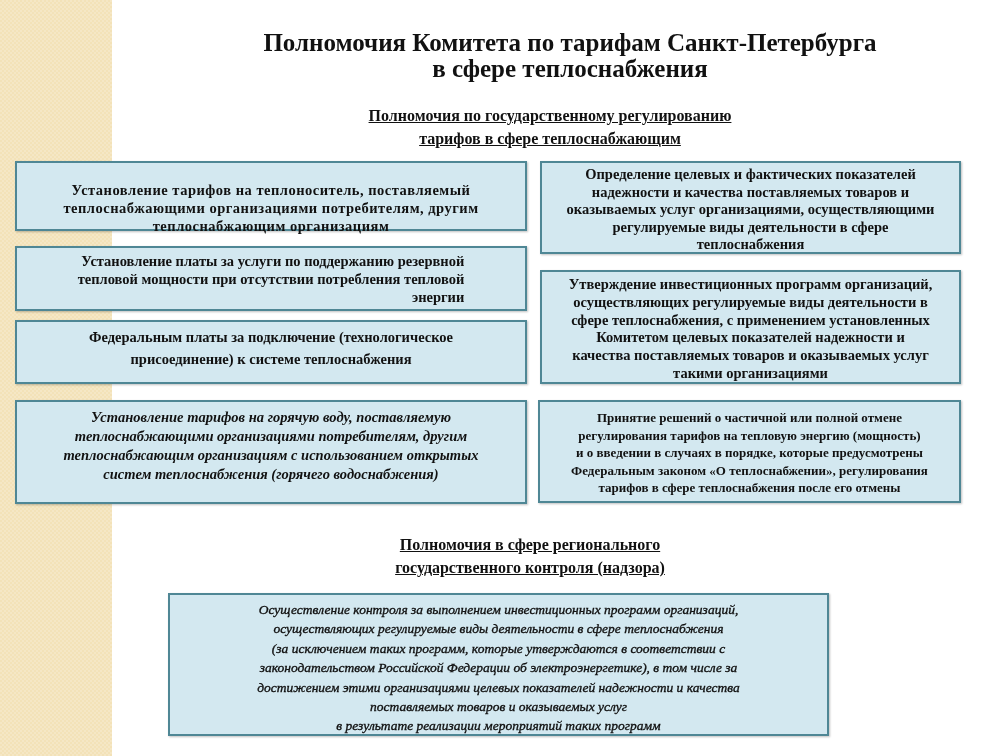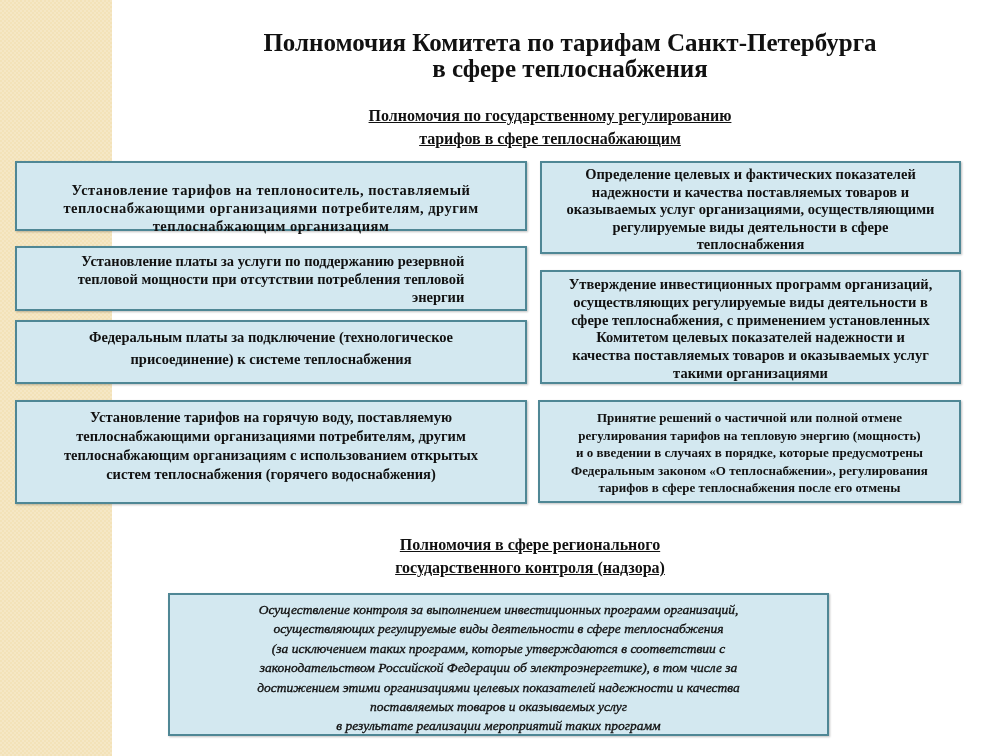--- a/index.html
+++ b/index.html
@@ -60,21 +60,21 @@
       align-items: flex-start;
       justify-content: center;
     }
     .box span { display: block; white-space: pre-line; }
     .box.small { font-size: 13px; line-height: 17.5px; }
     .box.narrow { font-size: 13.5px; line-height: 19.4px; font-weight: normal; font-style: italic; -webkit-text-stroke: 0.35px #111; }
 
     #b-l1 { left: 15px; top: 161px; width: 512px; height: 70px; letter-spacing: 0.5px; }
     #b-l2 { left: 15px; top: 246px; width: 512px; height: 65px; padding-top: 4px; text-align: right; }
     #b-l3 { left: 15px; top: 320px; width: 512px; height: 64px; padding-top: 4px; line-height: 22px; }
-    #b-l4 { left: 15px; top: 400px; width: 512px; height: 104px; padding-top: 6px; line-height: 19px; }
+    #b-l4 { left: 15px; top: 400px; width: 512px; height: 104px; padding-top: 6px; line-height: 19px; font-style: italic; }
 
     #b-r1 { left: 540px; top: 161px; width: 421px; height: 93px; padding-top: 3px; line-height: 17.5px; }
     #b-r2 { left: 540px; top: 270px; width: 421px; height: 114px; padding-top: 4px; line-height: 17.8px; }
     #b-r3 { left: 538px; top: 400px; width: 423px; height: 103px; padding-top: 7px; }
 
     #b-bottom { left: 168px; top: 593px; width: 661px; height: 143px; padding-top: 5px; }
   </style>
 </head>
 <body>
 

